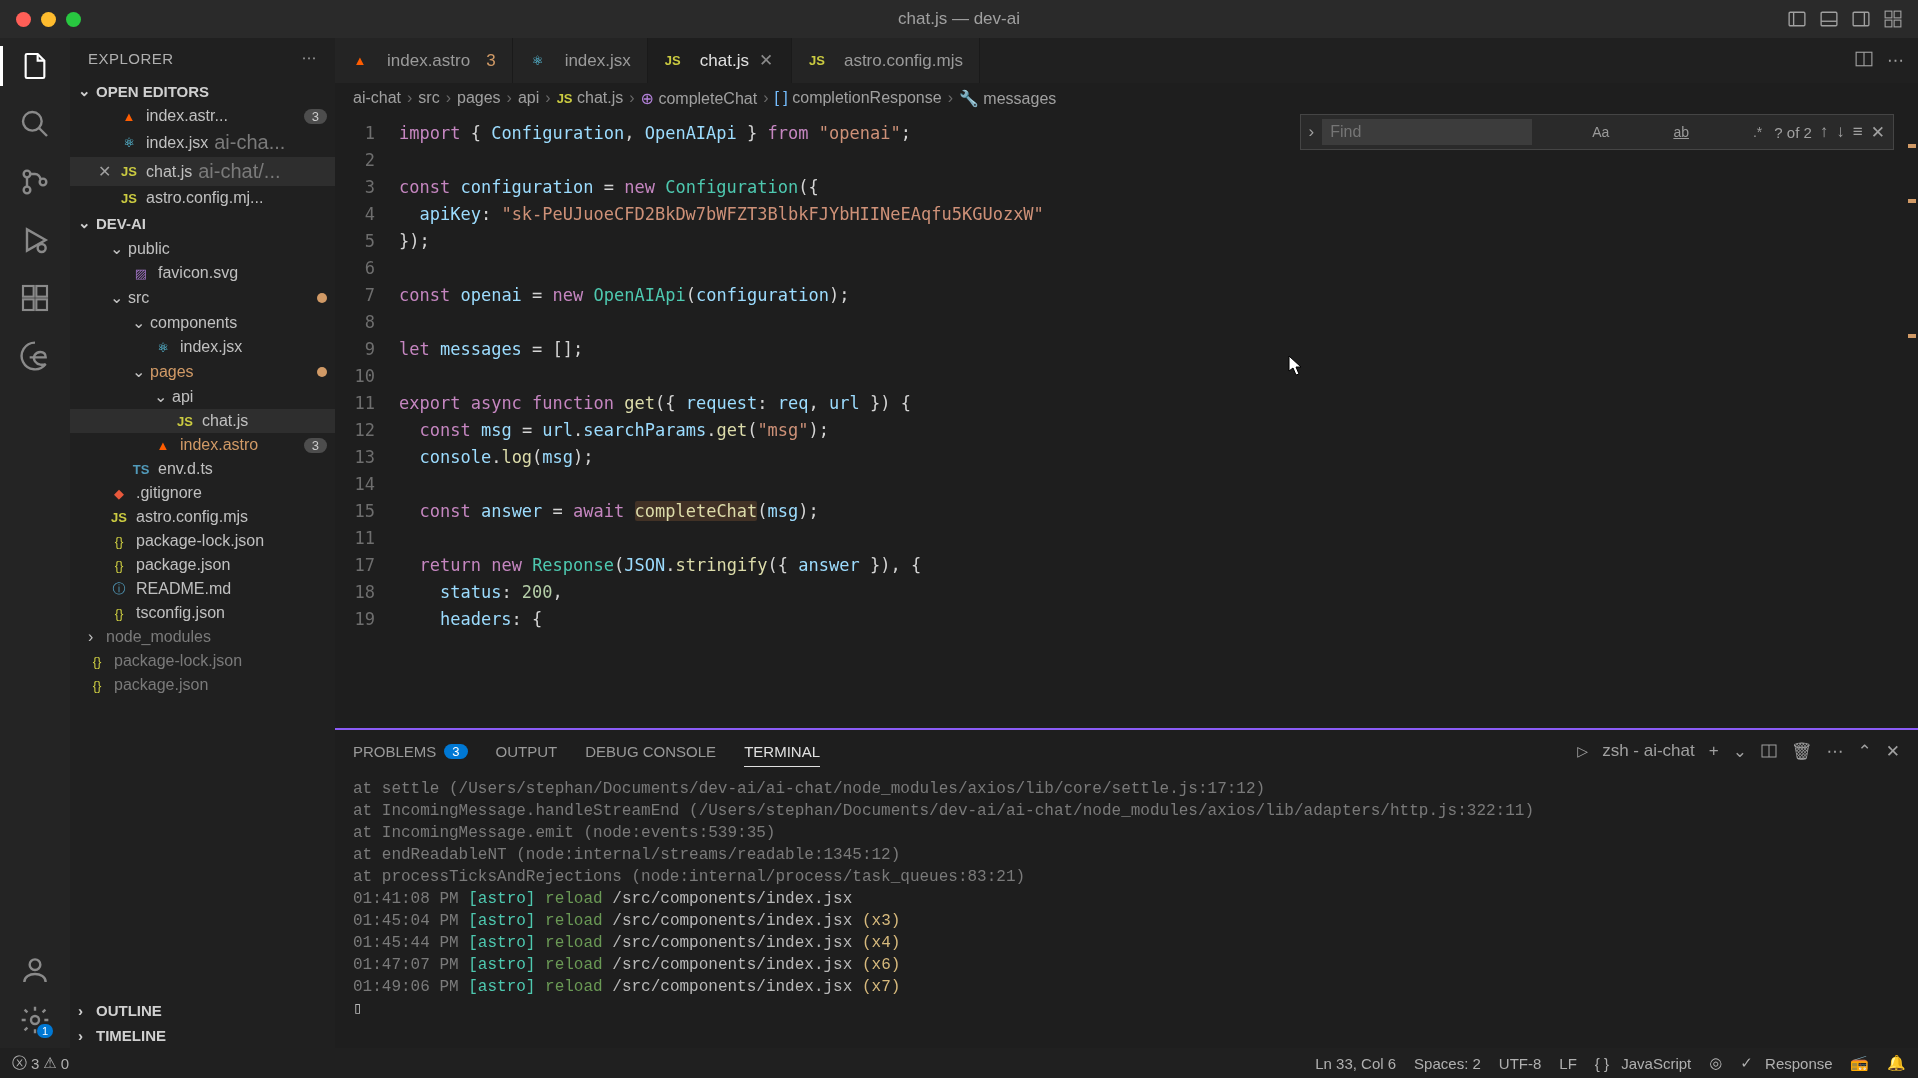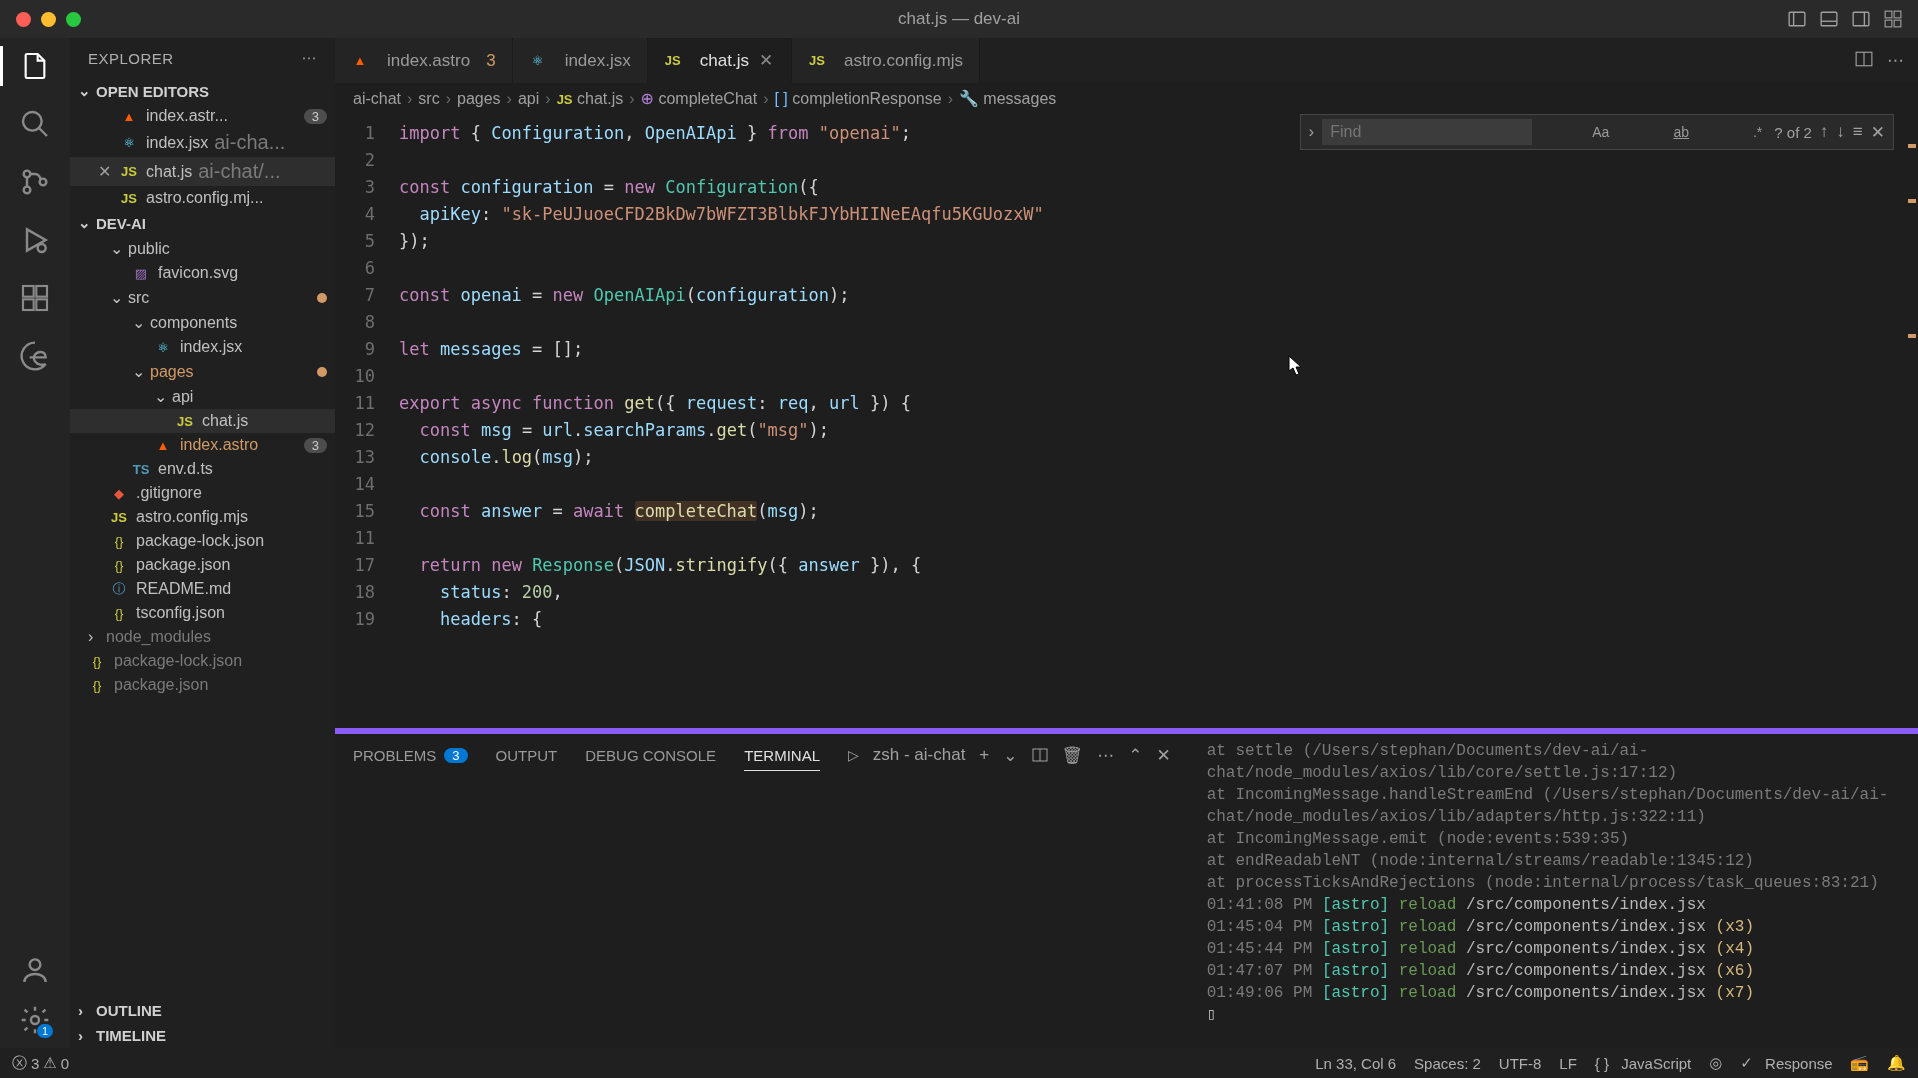--- a/index.html
+++ b/index.html
@@ -132,21 +132,20 @@
   cursor: pointer;
   gap: 10px;
 }
 .tab.active { background: #1e1e1e; color: #e0e0e0; }
 .tab-close { color: #8a8a8a; width: 16px; }
 .tab-badge { color: #d19a66; margin-left: 6px; }
 .tabs-right { margin-left: auto; display: flex; gap: 14px; padding-right: 14px; }
 
 .breadcrumbs {
   display: flex;
-  align-items: center;
   padding: 6px 18px;
   color: #a0a0a0;
   gap: 6px;
   font-size: 16px;
 }
 .bc-sep { color: #6a6a6a; }
 
 .code-container { flex: 1; display: flex; position: relative; overflow: hidden; }
 .gutter {
   width: 64px;
@@ -197,23 +196,23 @@
   font-size: 16px;
   outline: none;
 }
 .find-opt { color: #9a9a9a; font-size: 14px; cursor: pointer; padding: 2px 4px; margin-left: 48px; }
 .find-count { color: #a0a0a0; font-size: 15px; }
 .find-btn { color: #a0a0a0; cursor: pointer; }
 
 .panel {
   height: 320px;
   background: #1e1e1e;
-  border-top: 6px solid #8b5cf6;
-  display: flex;
-  flex-direction: row;
+  border-top: 2px solid #8b5cf6;
+  display: flex;
+  flex-direction: column;
 }
 .panel-tabs {
   display: flex;
   align-items: center;
   padding: 0 18px;
   height: 42px;
   gap: 28px;
 }
 .panel-tab { color: #9a9a9a; cursor: pointer; font-size: 15px; display: flex; align-items: center; gap: 8px; }
 .panel-tab.active { color: #e0e0e0; border-bottom: 1px solid #e0e0e0; padding-bottom: 6px; margin-bottom: -7px; }

